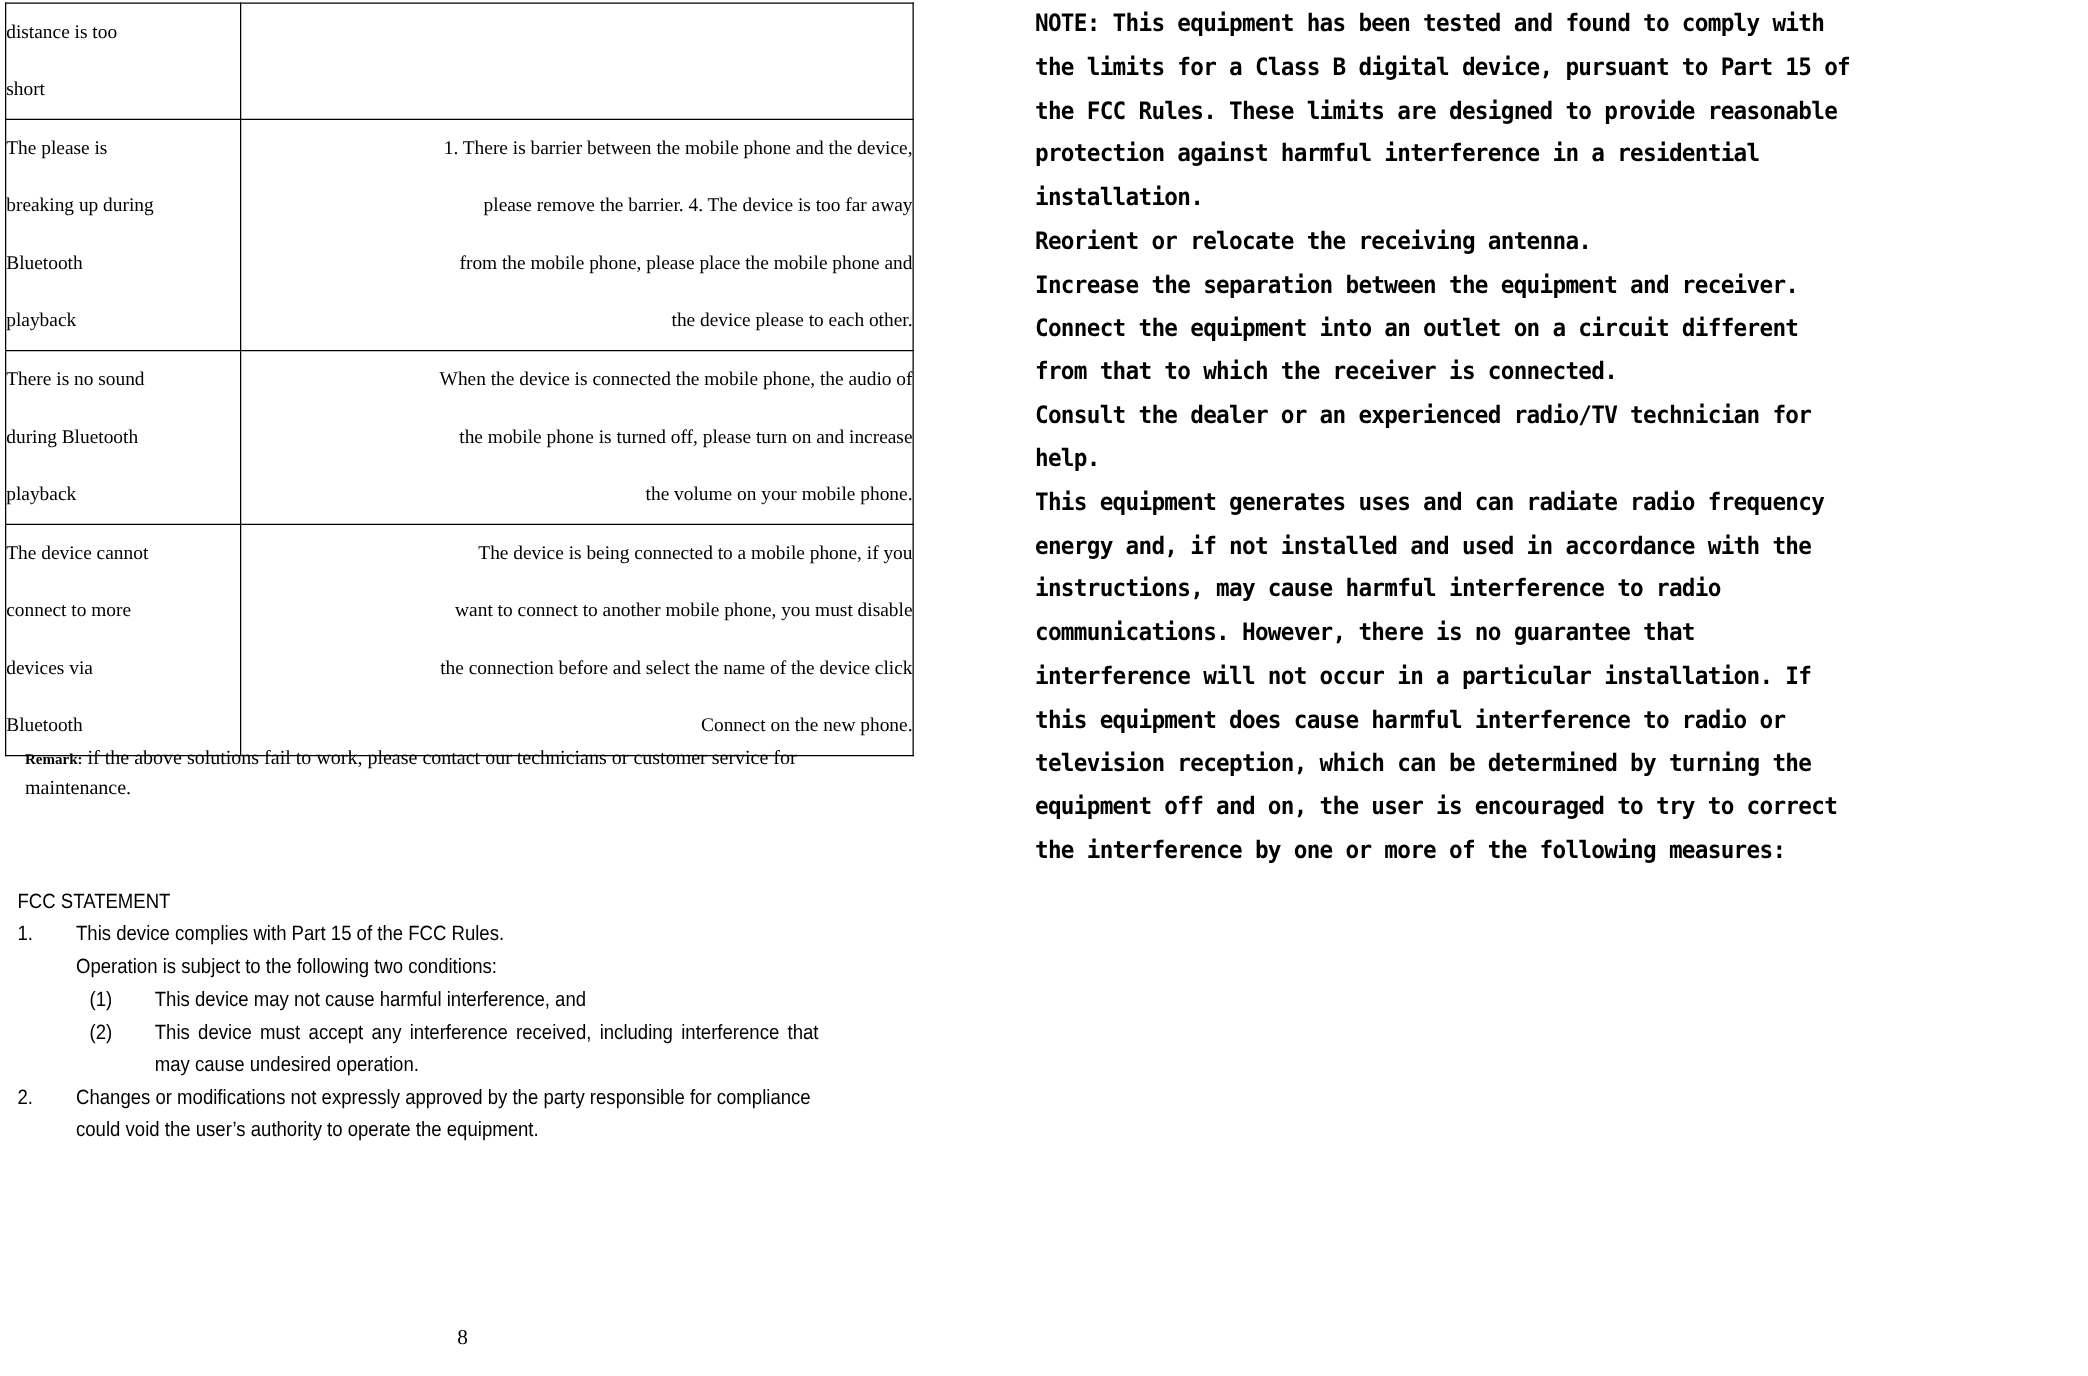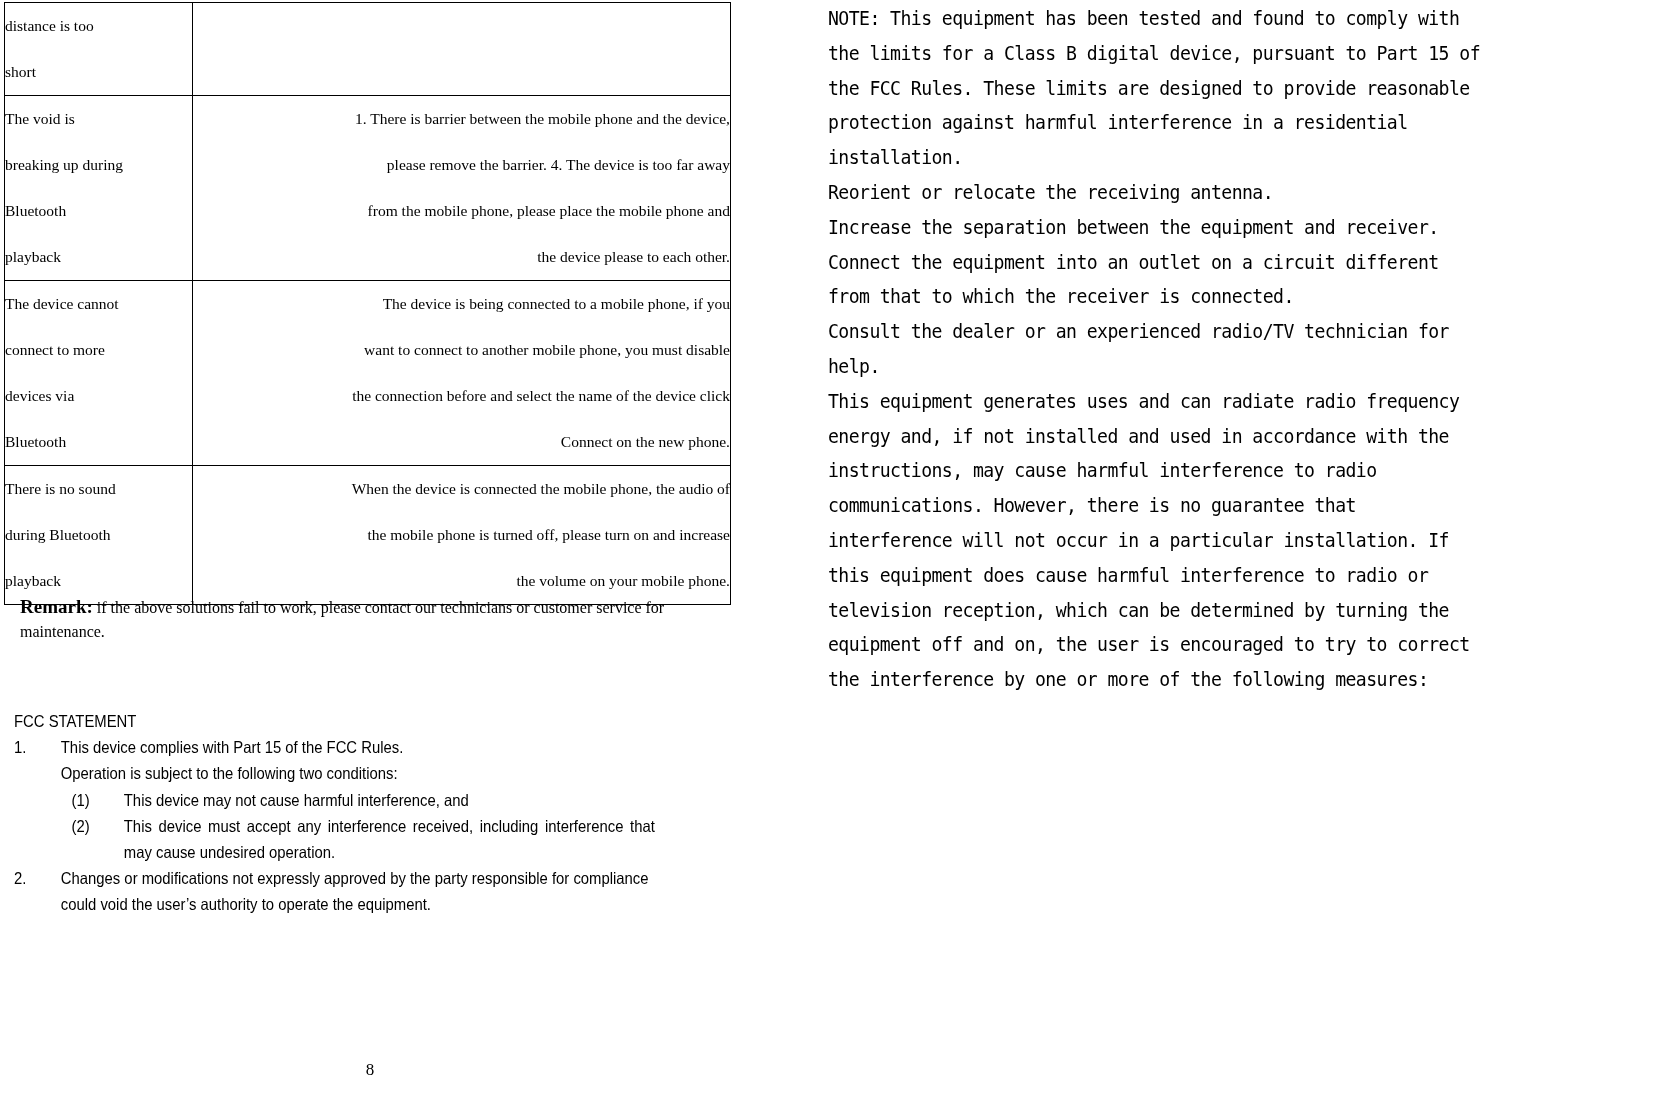--- a/index.html
+++ b/index.html
@@ -70,21 +70,21 @@
     position: absolute;
     left: 20px;
     top: 595px;
     width: 700px;
     font-family: "Liberation Serif", "DejaVu Serif", serif;
     font-size: 16px;
     line-height: 24px;
   }
   #remark-label {
     font-weight: bold;
-    font-size: 19px;
+    font-size: 12px;
   }
 
   
   #fcc-block {
     position: absolute;
     left: 14px;
     top: 708px;
     width: 712px;
     font-family: "Liberation Sans", "DejaVu Sans", sans-serif;
     font-size: 16.5px;
@@ -145,77 +145,77 @@
     line-height: 34.8px;
     letter-spacing: -0.6px;
     color: #000000;
   }
   #right-column .note-line {
     display: block;
     white-space: pre;
     transform: scaleX(0.945);
     transform-origin: left center;
   }
-  .note-para { display: block; }
+  .note-para { display: block; font-weight: bold; }
 </style>
 </head>
 <body>
 
 <div id="left-column">
 
   <table id="troubleshooting-table">
     <tbody>
       <tr class="row-first">
         <td class="sym-cell">
           <span class="cell-line">distance is too</span>
           <span class="cell-line">short</span>
         </td>
         <td class="sol-cell"></td>
       </tr>
 
       <tr>
         <td class="sym-cell">
-          <span class="cell-line">The void is</span>
+          <span class="cell-line">The please is</span>
           <span class="cell-line">breaking up during</span>
           <span class="cell-line">Bluetooth</span>
           <span class="cell-line">playback</span>
         </td>
         <td class="sol-cell">
           <span class="cell-line sol-indent">1. There is barrier between the mobile phone and the device,</span>
           <span class="cell-line sol-indent">please remove the barrier. 4. The device is too far away</span>
           <span class="cell-line sol-indent">from the mobile phone, please place the mobile phone and</span>
           <span class="cell-line sol-indent">the device please to each other.</span>
         </td>
       </tr>
 
       <tr>
         <td class="sym-cell">
+          <span class="cell-line">There is no sound</span>
+          <span class="cell-line">during Bluetooth</span>
+          <span class="cell-line">playback</span>
+        </td>
+        <td class="sol-cell">
+          <span class="cell-line">When the device is connected the mobile phone, the audio of</span>
+          <span class="cell-line">the mobile phone is turned off, please turn on and increase</span>
+          <span class="cell-line">the volume on your mobile phone.</span>
+        </td>
+      </tr>
+
+      <tr>
+        <td class="sym-cell">
           <span class="cell-line">The device cannot</span>
           <span class="cell-line">connect to more</span>
           <span class="cell-line">devices via</span>
           <span class="cell-line">Bluetooth</span>
         </td>
         <td class="sol-cell">
           <span class="cell-line">The device is being connected to a mobile phone, if you</span>
           <span class="cell-line">want to connect to another mobile phone, you must disable</span>
           <span class="cell-line">the connection before and select the name of the device click</span>
           <span class="cell-line">Connect on the new phone.</span>
-        </td>
-      </tr>
-
-      <tr>
-        <td class="sym-cell">
-          <span class="cell-line">There is no sound</span>
-          <span class="cell-line">during Bluetooth</span>
-          <span class="cell-line">playback</span>
-        </td>
-        <td class="sol-cell">
-          <span class="cell-line">When the device is connected the mobile phone, the audio of</span>
-          <span class="cell-line">the mobile phone is turned off, please turn on and increase</span>
-          <span class="cell-line">the volume on your mobile phone.</span>
         </td>
       </tr>
     </tbody>
   </table>
 
   <div id="remark-block">
     <span id="remark-label">Remark:</span>
     <span>if the above solutions fail to work, please contact our technicians or customer service for maintenance.</span>
   </div>
 

